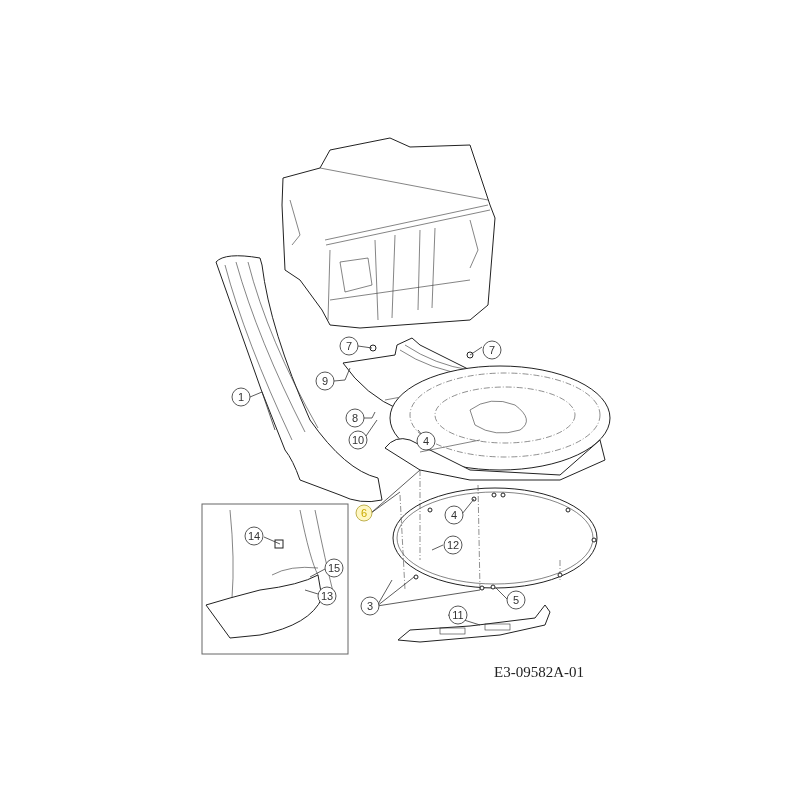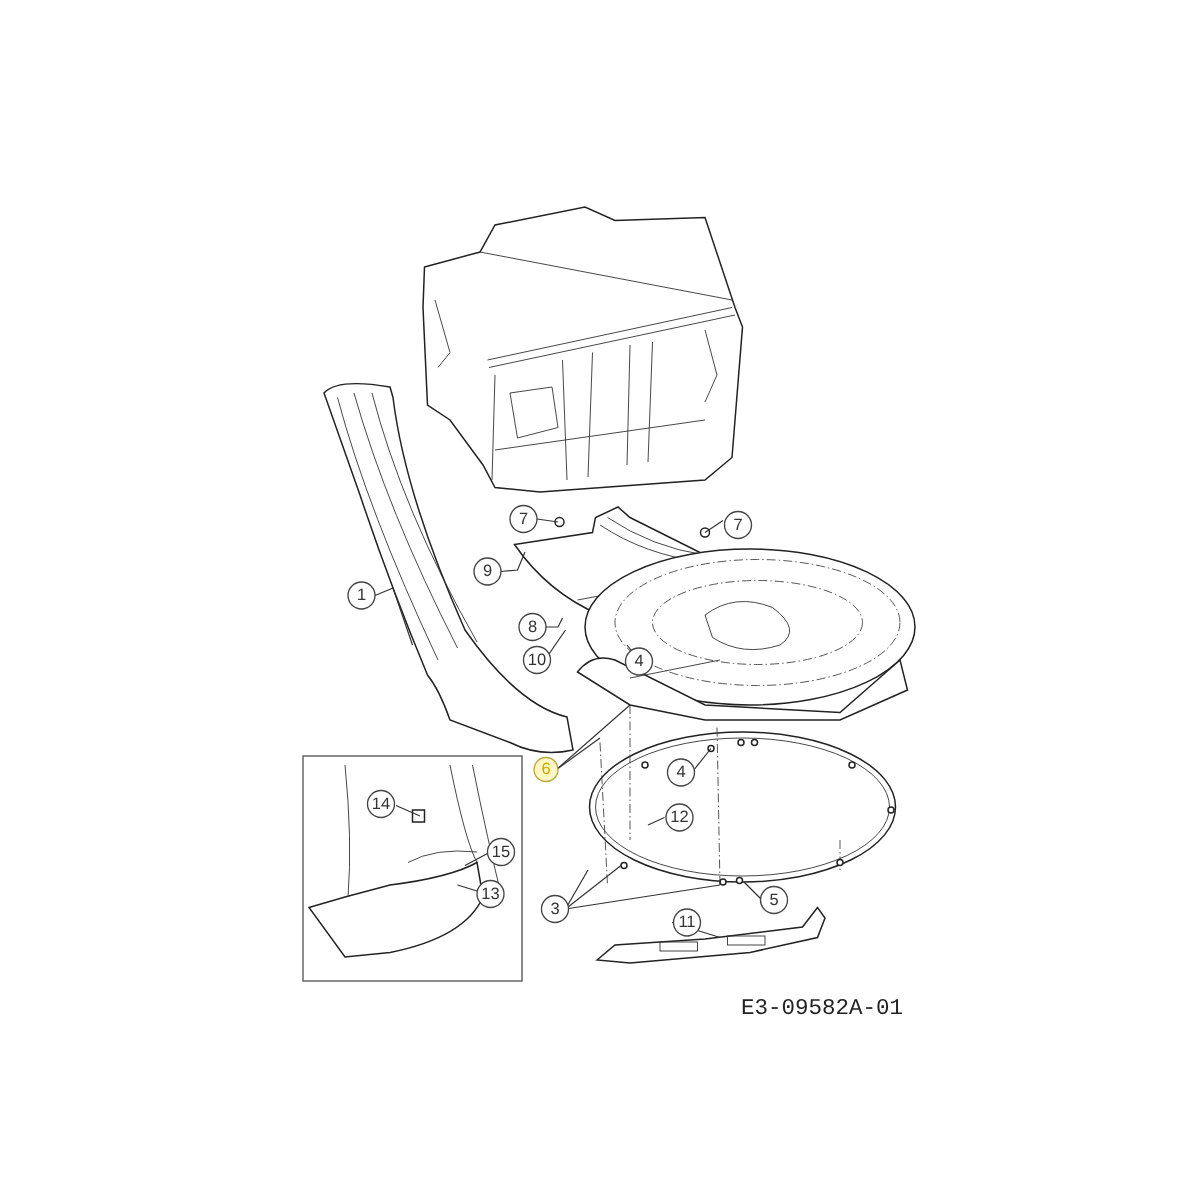--- a/index.html
+++ b/index.html
@@ -6,21 +6,21 @@
     body { width: 800px; height: 800px; position: relative; overflow: hidden; font-family: "Liberation Sans", sans-serif; }
     #diagram { position: absolute; left: 0; top: 0; width: 800px; height: 800px; }
     .callout circle { fill: #ffffff; stroke: #444; stroke-width: 0.9; }
     .callout.highlight circle { fill: #fff7c2; stroke: #b8a840; }
     .callout text { font-family: "Liberation Sans", sans-serif; font-size: 11px; fill: #333; text-anchor: middle; dominant-baseline: central; }
     .callout.highlight text { fill: #c9a800; }
     .leader { stroke: #333; stroke-width: 0.8; fill: none; }
     .part { stroke: #222; stroke-width: 1; fill: #fff; }
     .thin { stroke: #333; stroke-width: 0.6; fill: none; }
     .dash { stroke: #444; stroke-width: 0.6; fill: none; stroke-dasharray: 6 2 1 2; }
-    .code-label { position: absolute; left: 494px; top: 664px; font-size: 15px; color: #222; font-family: Liberation Mono, monospace; }
+    .code-label { position: absolute; left: 494px; top: 664px; font-size: 15px; color: #222; font-family: Liberation Serif, serif; }
   </style>
 </head>
 <body>
 
 <svg id="diagram" viewBox="0 0 800 800" xmlns="http://www.w3.org/2000/svg">
 
   <g>
     <path class="part" d="M283 178 L320 168 L330 150 L390 138 L410 147 L470 145 L490 205 L495 218 L488 305 L470 320 L360 328 L330 325 L322 310 L300 280 L285 270 L282 205 Z"></path>
     <path class="thin" d="M320 168 L488 200"></path>
     <path class="thin" d="M325 240 L488 205"></path>

